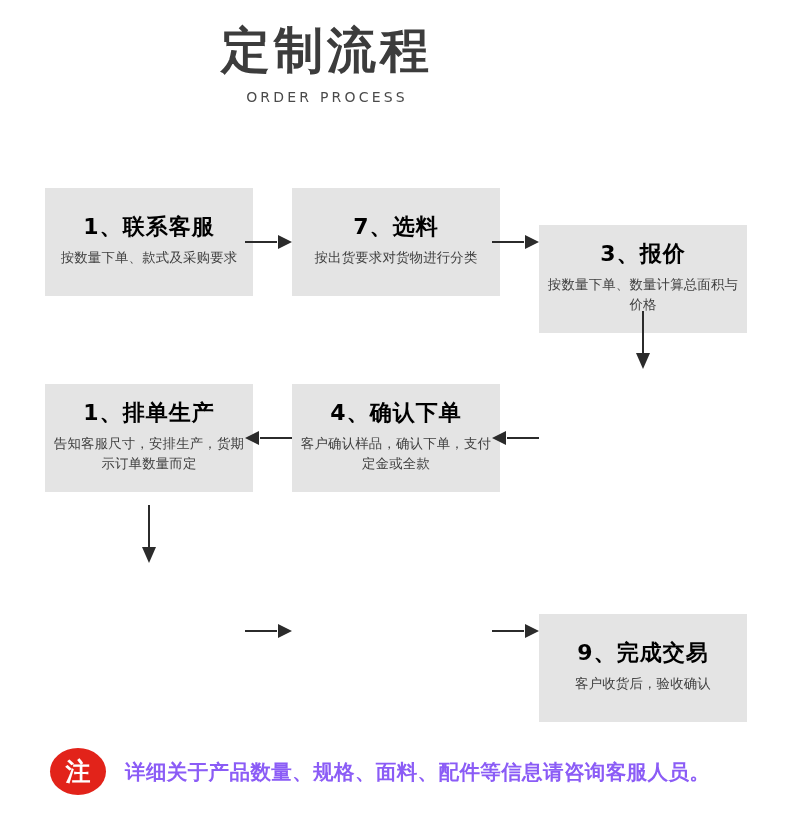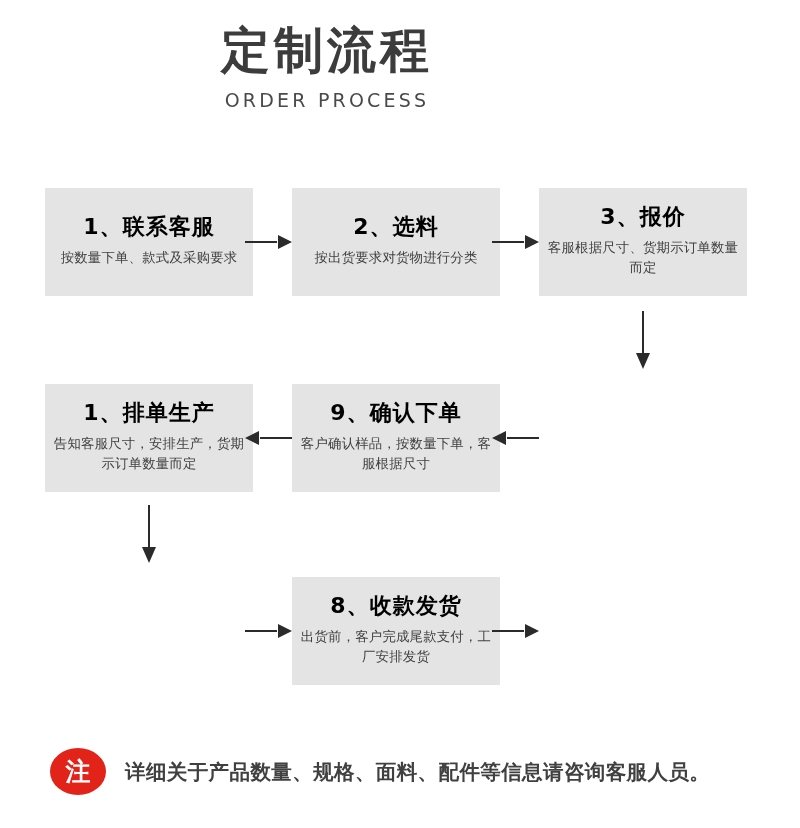--- a/index.html
+++ b/index.html
@@ -26,21 +26,21 @@
   }
   .header-title {
     font-size: 49px;
     font-weight: bold;
     letter-spacing: 4px;
     color: #3c3c3c;
     line-height: 1.18;
   }
   .header-subtitle {
     margin-top: 9px;
-    font-size: 19px;
+    font-size: 14px;
     letter-spacing: 3.2px;
     color: #4a4a4a;
     font-weight: normal;
   }
 
   
   .flow {
     position: absolute;
     top: 188px;
     left: 45px;
@@ -62,21 +62,21 @@
     background: #e4e4e4;
     box-sizing: border-box;
     display: flex;
     flex-direction: column;
     align-items: center;
     justify-content: center;
     padding: 4px 8px 6px 8px;
   }
   .box.col1 { left: 0px; }
   .box.col2 { left: 247px; }
-  .box.col3 { left: 494px; }
+  .box.col3 { left: 494px; margin-top: 37px; }
 
   .box-title {
     font-size: 22px;
     font-weight: bold;
     color: #000000;
     letter-spacing: 1px;
     line-height: 1.2;
     margin-bottom: 7px;
     text-align: center;
     white-space: nowrap;
@@ -169,21 +169,21 @@
     font-weight: bold;
     display: flex;
     align-items: center;
     justify-content: center;
     flex: 0 0 auto;
     line-height: 1;
   }
   .note-text {
     margin-left: 19px;
     font-size: 20.5px;
-    color: #404040;
+    color: #8b5cf6;
     font-weight: bold;
     letter-spacing: 0.4px;
     white-space: nowrap;
   }
 </style>
 </head>
 <body>
 
 <div class="header">
   <div class="header-title">定制流程</div>
@@ -195,78 +195,78 @@
   <div class="flow-row">
     <div class="box col1">
       <div class="box-title">1、联系客服</div>
       <div class="box-desc">按数量下单、款式及采购要求</div>
     </div>
     <div class="arrow-h right gap1">
       <div class="shaft"></div>
         <div class="head"></div>
     </div>
     <div class="box col2">
-      <div class="box-title">2、选料</div>
+      <div class="box-title">7、选料</div>
       <div class="box-desc">按出货要求对货物进行分类</div>
     </div>
     <div class="arrow-h right gap2">
       <div class="shaft"></div>
         <div class="head"></div>
     </div>
     <div class="box col3">
       <div class="box-title">3、报价</div>
-      <div class="box-desc">客服根据尺寸、货期示订单数量而定</div>
+      <div class="box-desc">按数量下单、数量计算总面积与价格</div>
     </div>
   </div>
 
   <div class="flow-row row-gap-1">
     <div class="arrow-v right-down">
       <div class="shaft"></div>
         <div class="head"></div>
     </div>
   </div>
 
   <div class="flow-row">
     <div class="box col1">
       <div class="box-title">1、排单生产</div>
       <div class="box-desc">告知客服尺寸，安排生产，货期示订单数量而定</div>
     </div>
     <div class="arrow-h left gap1">
       <div class="shaft"></div>
         <div class="head"></div>
     </div>
     <div class="box col2">
-      <div class="box-title">9、确认下单</div>
-      <div class="box-desc">客户确认样品，按数量下单，客服根据尺寸</div>
+      <div class="box-title">4、确认下单</div>
+      <div class="box-desc">客户确认样品，确认下单，支付定金或全款</div>
     </div>
     <div class="arrow-h left gap2">
       <div class="shaft"></div>
         <div class="head"></div>
     </div>
   </div>
 
   <div class="flow-row row-gap-2">
     <div class="arrow-v left-down">
       <div class="shaft"></div>
         <div class="head"></div>
     </div>
   </div>
 
   <div class="flow-row">
     <div class="arrow-h right gap1">
       <div class="shaft"></div>
         <div class="head"></div>
     </div>
-    <div class="box col2">
-      <div class="box-title">8、收款发货</div>
-      <div class="box-desc">出货前，客户完成尾款支付，工厂安排发货</div>
-    </div>
     <div class="arrow-h right gap2">
       <div class="shaft"></div>
         <div class="head"></div>
+    </div>
+    <div class="box col3">
+      <div class="box-title">9、完成交易</div>
+      <div class="box-desc">客户收货后，验收确认</div>
     </div>
   </div>
 
 </div>
 
 <div class="note">
   <div class="note-badge">注</div>
   <div class="note-text">详细关于产品数量、规格、面料、配件等信息请咨询客服人员。</div>
 </div>
 

